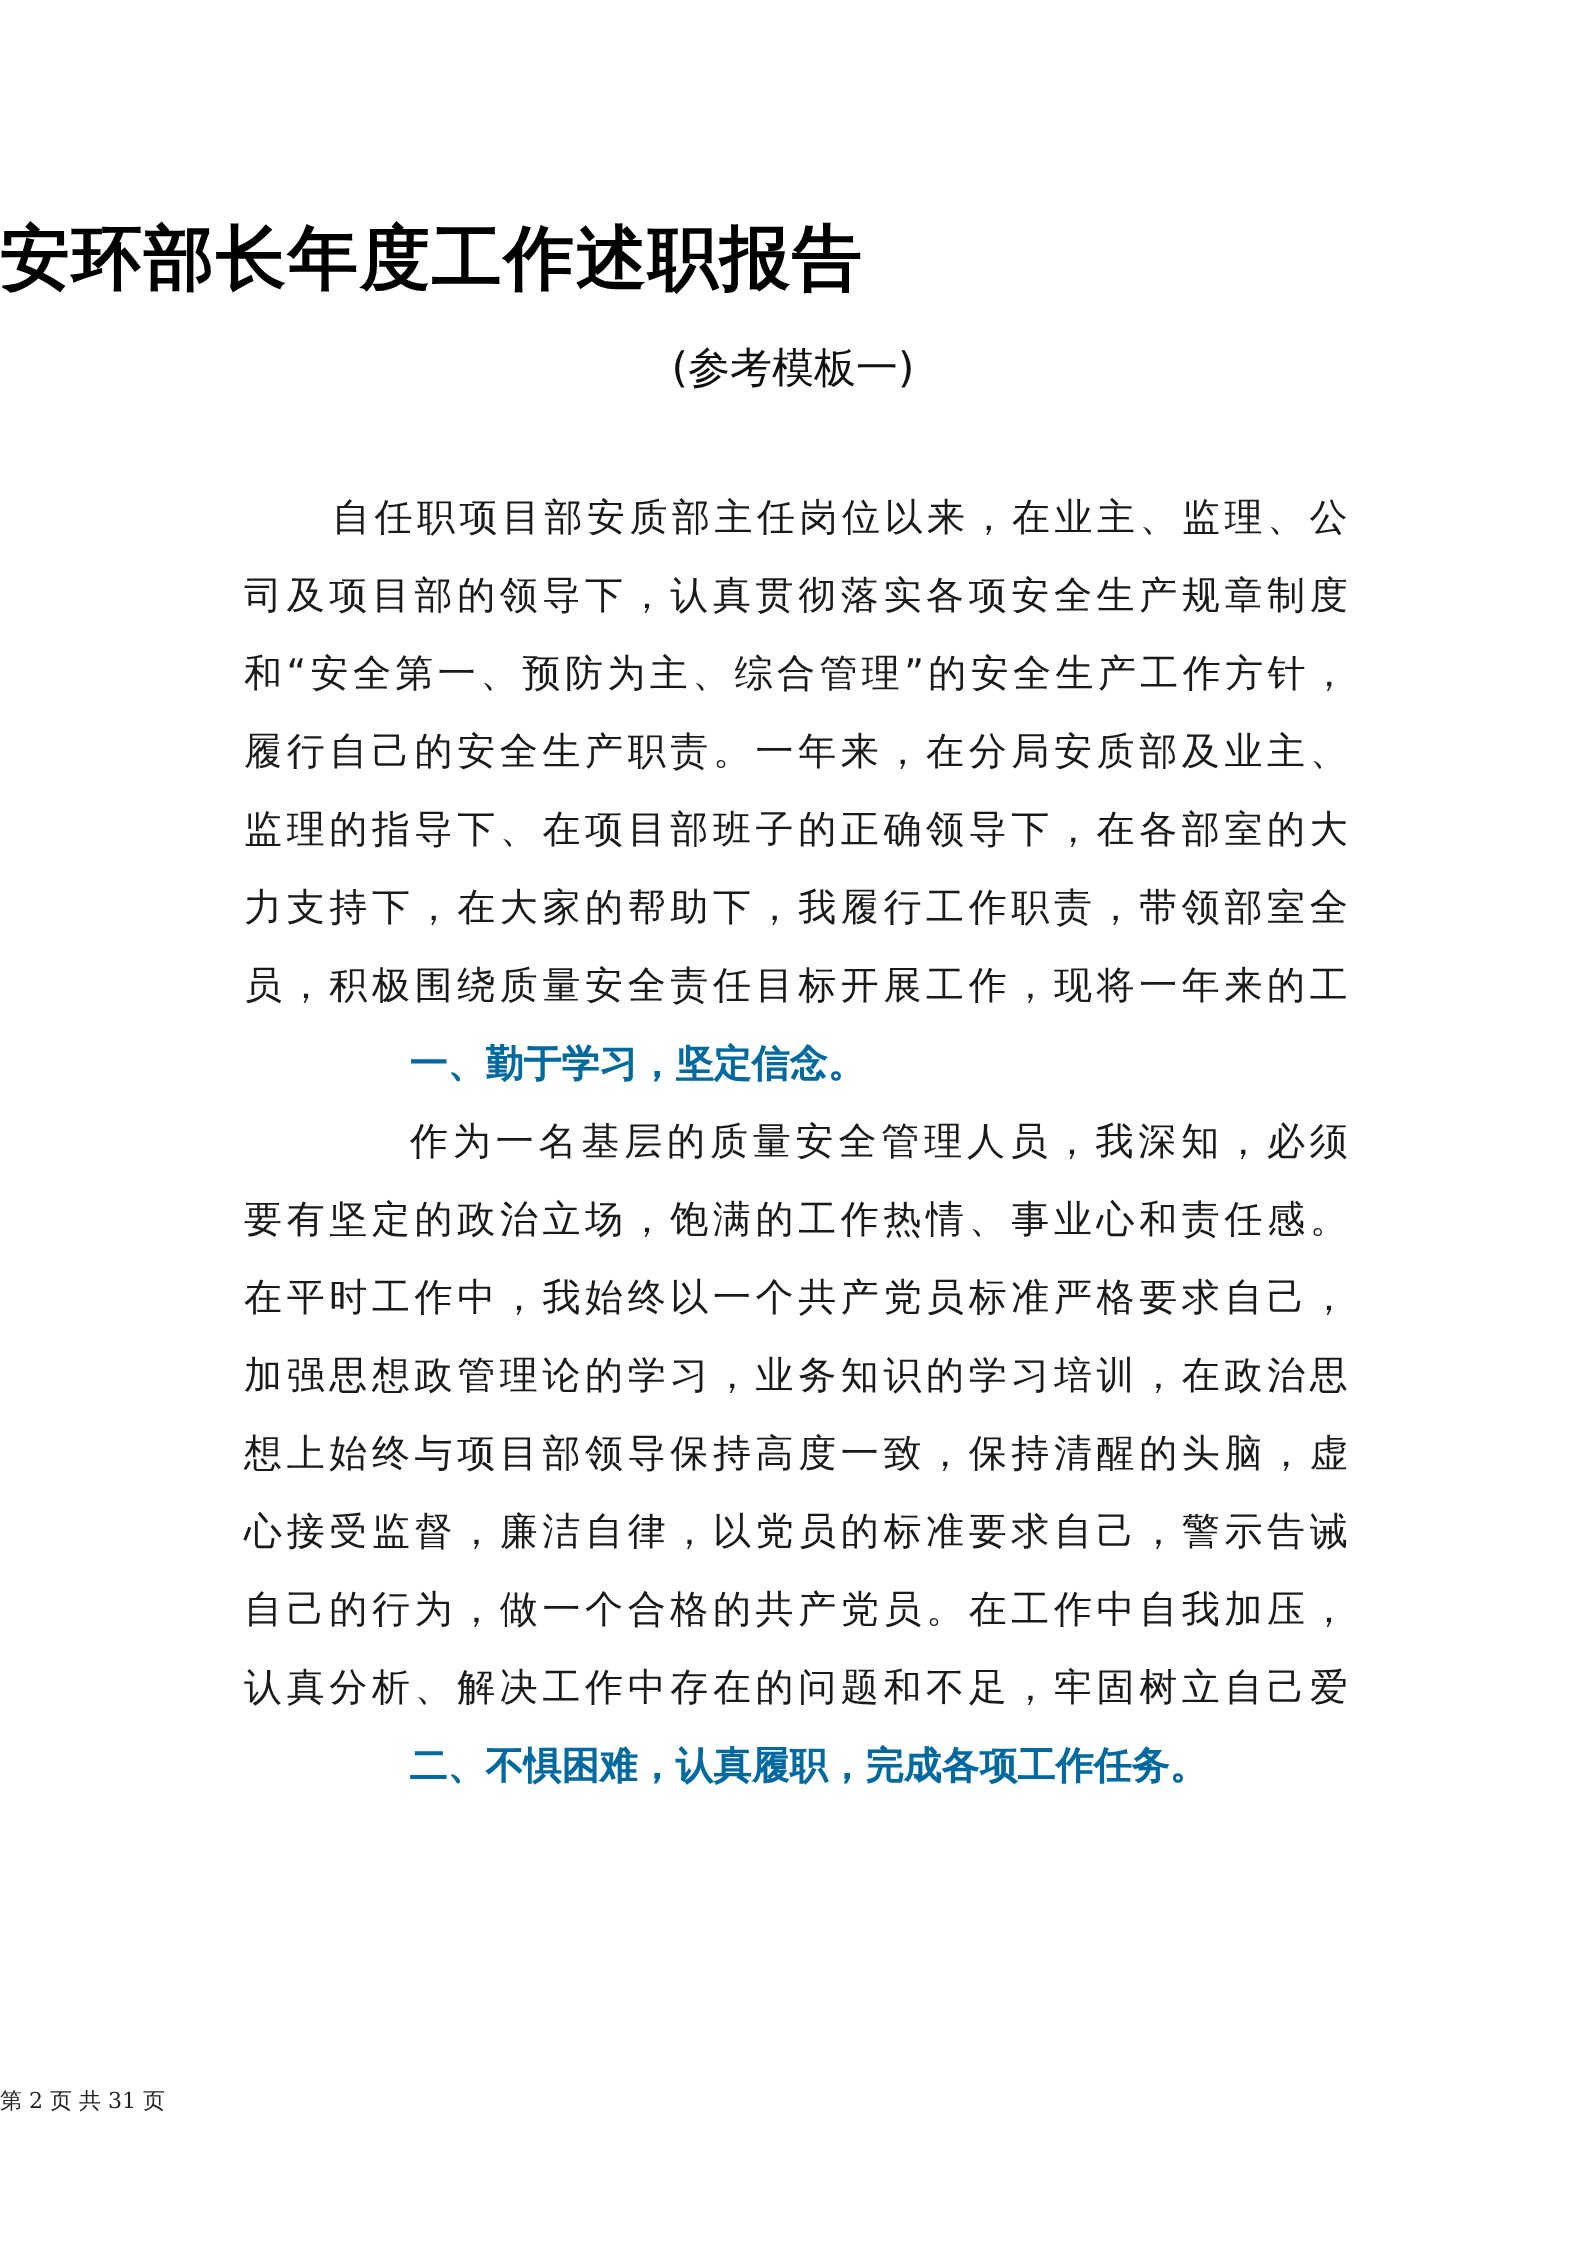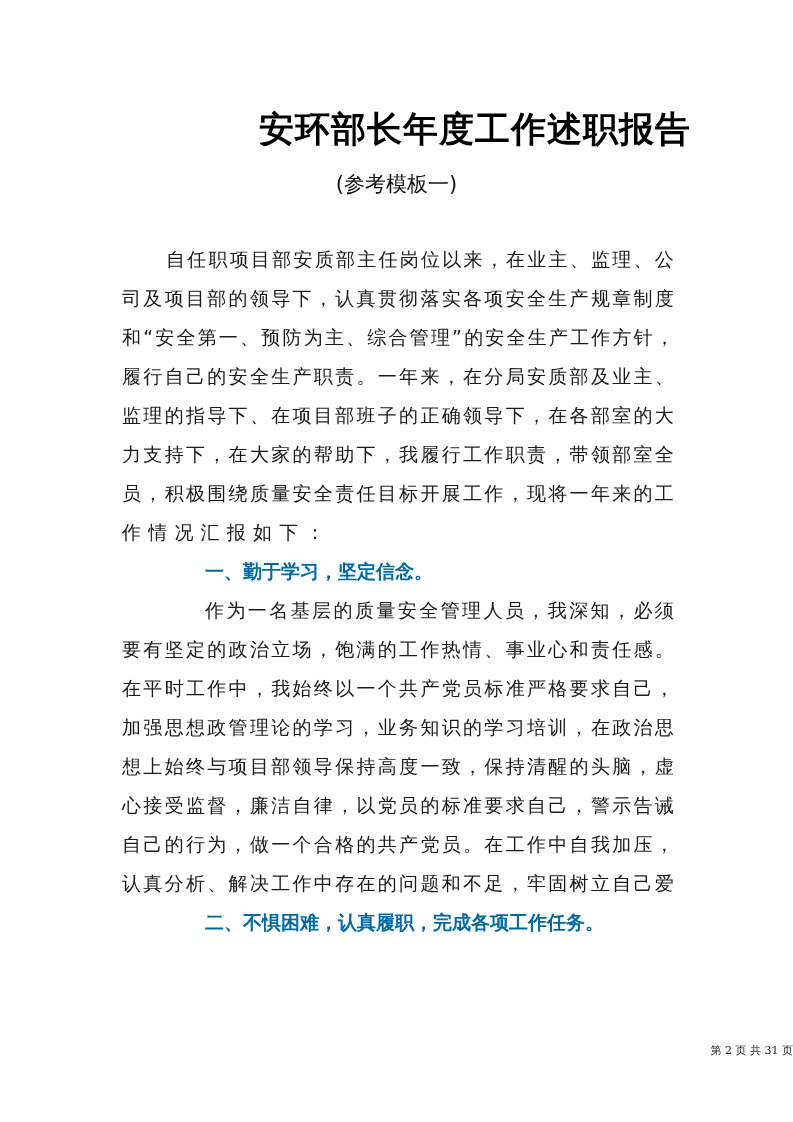--- a/index.html
+++ b/index.html
@@ -1,32 +1,32 @@
 <!DOCTYPE html>
 <html><head>
 <meta charset="utf-8">
 <style>
   html, body { margin: 0; padding: 0; background: #ffffff; }
   body { width: 793px; height: 1122px; position: relative; overflow: hidden;
          font-family: "DejaVu Sans", "Liberation Sans", sans-serif; color: #111; }
   .page { position: absolute; left: 0; top: 0; width: 793px; height: 1122px; }
-  .title { position: absolute; top: 106px; left: 0; width: 691px; text-align: right;
+  .title { position: absolute; top: 106px; left: 0; width: 691px; text-align: left;
            font-size: 35px; font-weight: bold; letter-spacing: 1px; color: #000; }
   .subtitle { position: absolute; top: 170px; left: 0; width: 793px; text-align: center;
               font-size: 21px; color: #111; }
   .body { position: absolute; top: 247px; left: 122px; width: 552px; }
   .line { height: 39px; line-height: 24px; font-size: 19px; white-space: nowrap;
           display: flex; justify-content: space-between; color: #1a1a1a; }
   .line.last { justify-content: flex-start; letter-spacing: 7.2px; }
   .line.ind1 { padding-left: 44px; }
   .line.ind2 { padding-left: 83px; }
   .heading { height: 39px; line-height: 24px; font-size: 19px; font-weight: bold; color: #0369a1; }
   .heading.h1 { padding-left: 83px; }
   .heading.h2 { padding-left: 83px; }
-  .footer { position: absolute; top: 1043px; left: 0; width: 793px; text-align: right;
+  .footer { position: absolute; top: 1043px; left: 0; width: 793px; text-align: left;
             font-size: 11px; color: #222; font-family: "DejaVu Serif", serif; }
   .ch { display: inline-block; }
 </style>
 </head>
 <body>
 
 <div class="page">
   <div class="title">安环部长年度工作述职报告</div>
   <div class="subtitle">(参考模板一)</div>
 
@@ -221,21 +221,20 @@
           <span class="ch">作</span>
           <span class="ch">，</span>
           <span class="ch">现</span>
           <span class="ch">将</span>
           <span class="ch">一</span>
           <span class="ch">年</span>
           <span class="ch">来</span>
           <span class="ch">的</span>
           <span class="ch">工</span>
         </div>
-      <div class="line last">作情况汇报如下：</div>
     </div>
 
     <div class="heading h1">一、勤于学习，坚定信念。</div>
 
     <div>
       <div class="line ind2">
           <span class="ch">作</span>
           <span class="ch">为</span>
           <span class="ch">一</span>
           <span class="ch">名</span>

